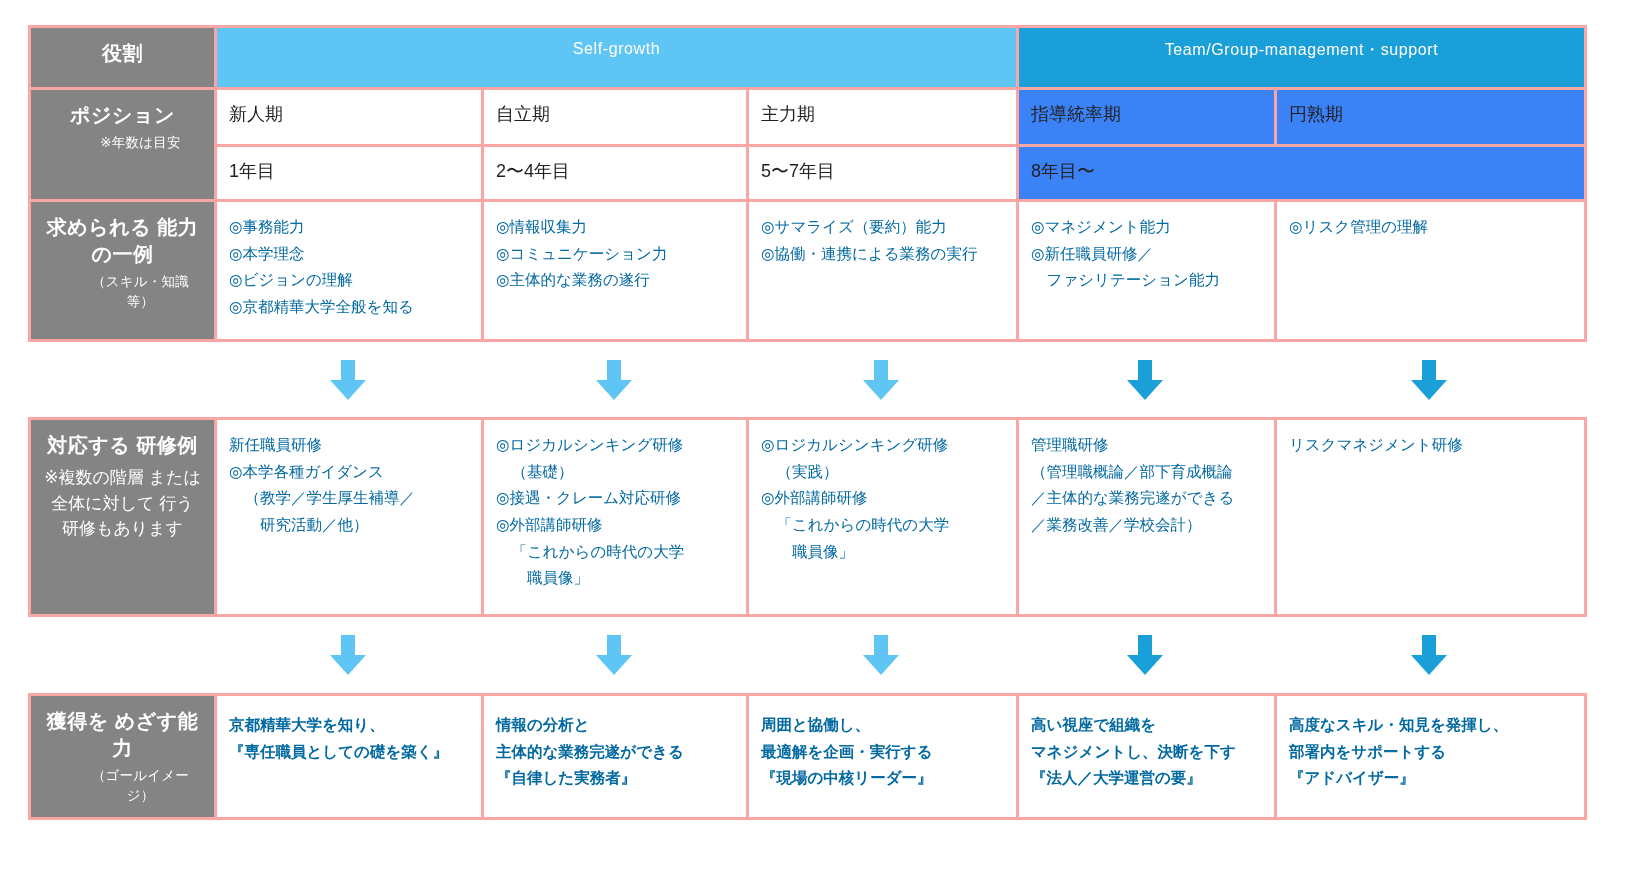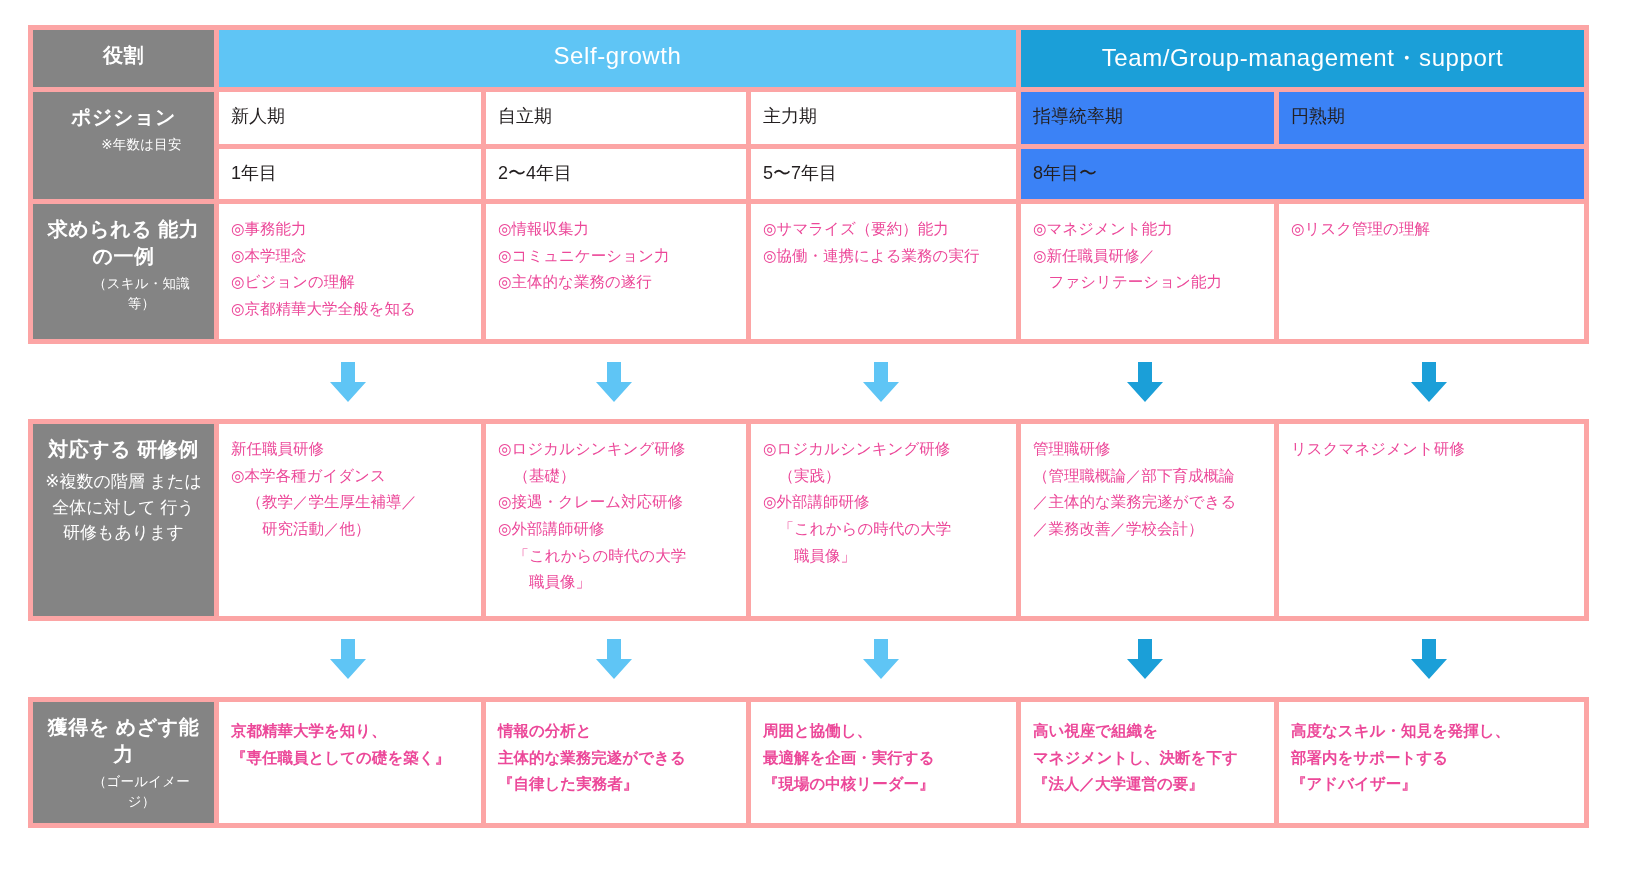--- a/index.html
+++ b/index.html
@@ -21,21 +21,21 @@
     top: 25px;
     width: 1556px;
   }
 
   table.grid {
     border-collapse: collapse;
     table-layout: fixed;
     width: 1556px;
   }
   table.grid td, table.grid th {
-    border: 5px solid #fca5a5;
+    border: 3px solid #fca5a5;
     padding: 12px;
     vertical-align: top;
     font-weight: normal;
   }
 
   
   .col-label { width: 186px; }
   .col-c1 { width: 267px; }
   .col-c2 { width: 265px; }
   .col-c3 { width: 270px; }
@@ -67,21 +67,21 @@
     font-size: 17px;
     line-height: 1.5;
     margin-top: 6px;
   }
 
   
   .band {
     color: #ffffff;
     text-align: center;
     vertical-align: middle;
-    font-size: 24px;
+    font-size: 16px;
     font-weight: bold;
     letter-spacing: 0.6px;
     height: 62px;
   }
   .band-self { background: #5fc5f5; }
   .band-team { background: #1b9fd8; }
 
   
   .poscell {
     text-align: left;
@@ -100,21 +100,21 @@
     background: #ffffff;
   }
   .tint { background: #3b82f6; }
 
   
   .bodycell {
     background: #ffffff;
     padding: 14px 12px 14px 14px;
     font-size: 15.5px;
     line-height: 1.72;
-    color: #ec4899;
+    color: #0369a1;
   }
   .bodycell .ln { white-space: pre-wrap; }
   .h-skills td.bodycell { height: 140px; }
   .h-train  td.bodycell { height: 197px; }
   .h-goal   td.bodycell { height: 108px; padding-top: 16px; font-weight: bold; }
 
   
   .arrow-row {
     display: flex;
     width: 1556px;

